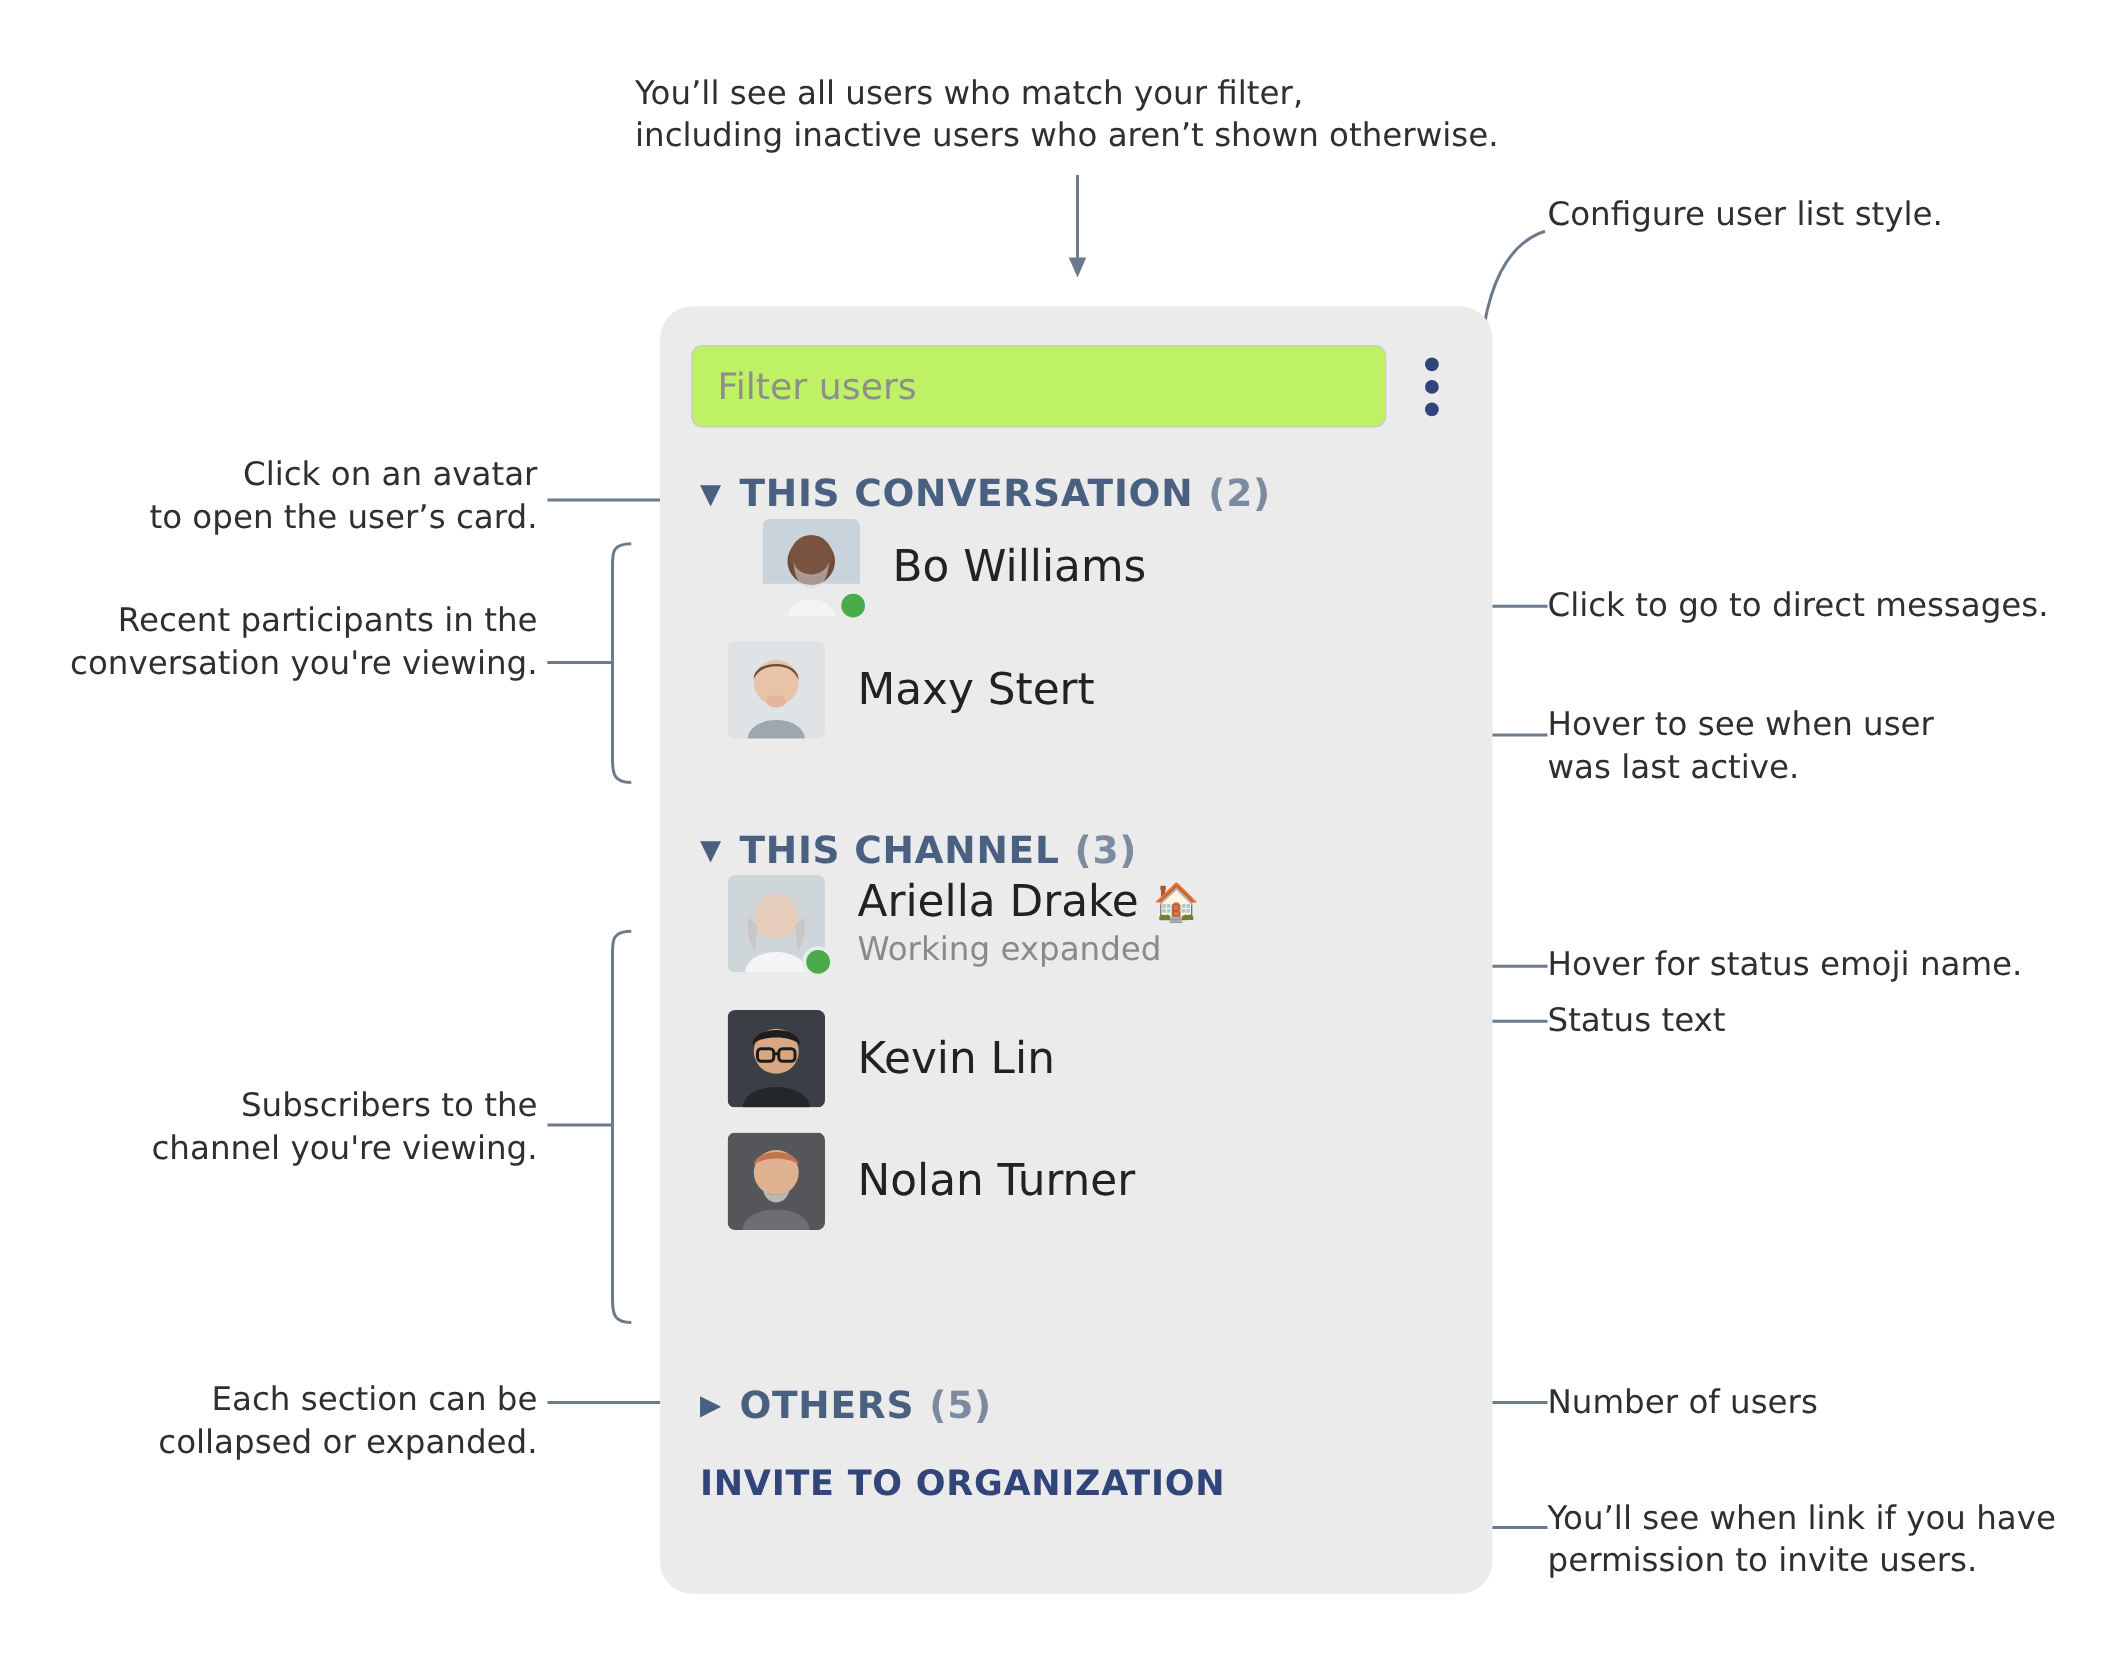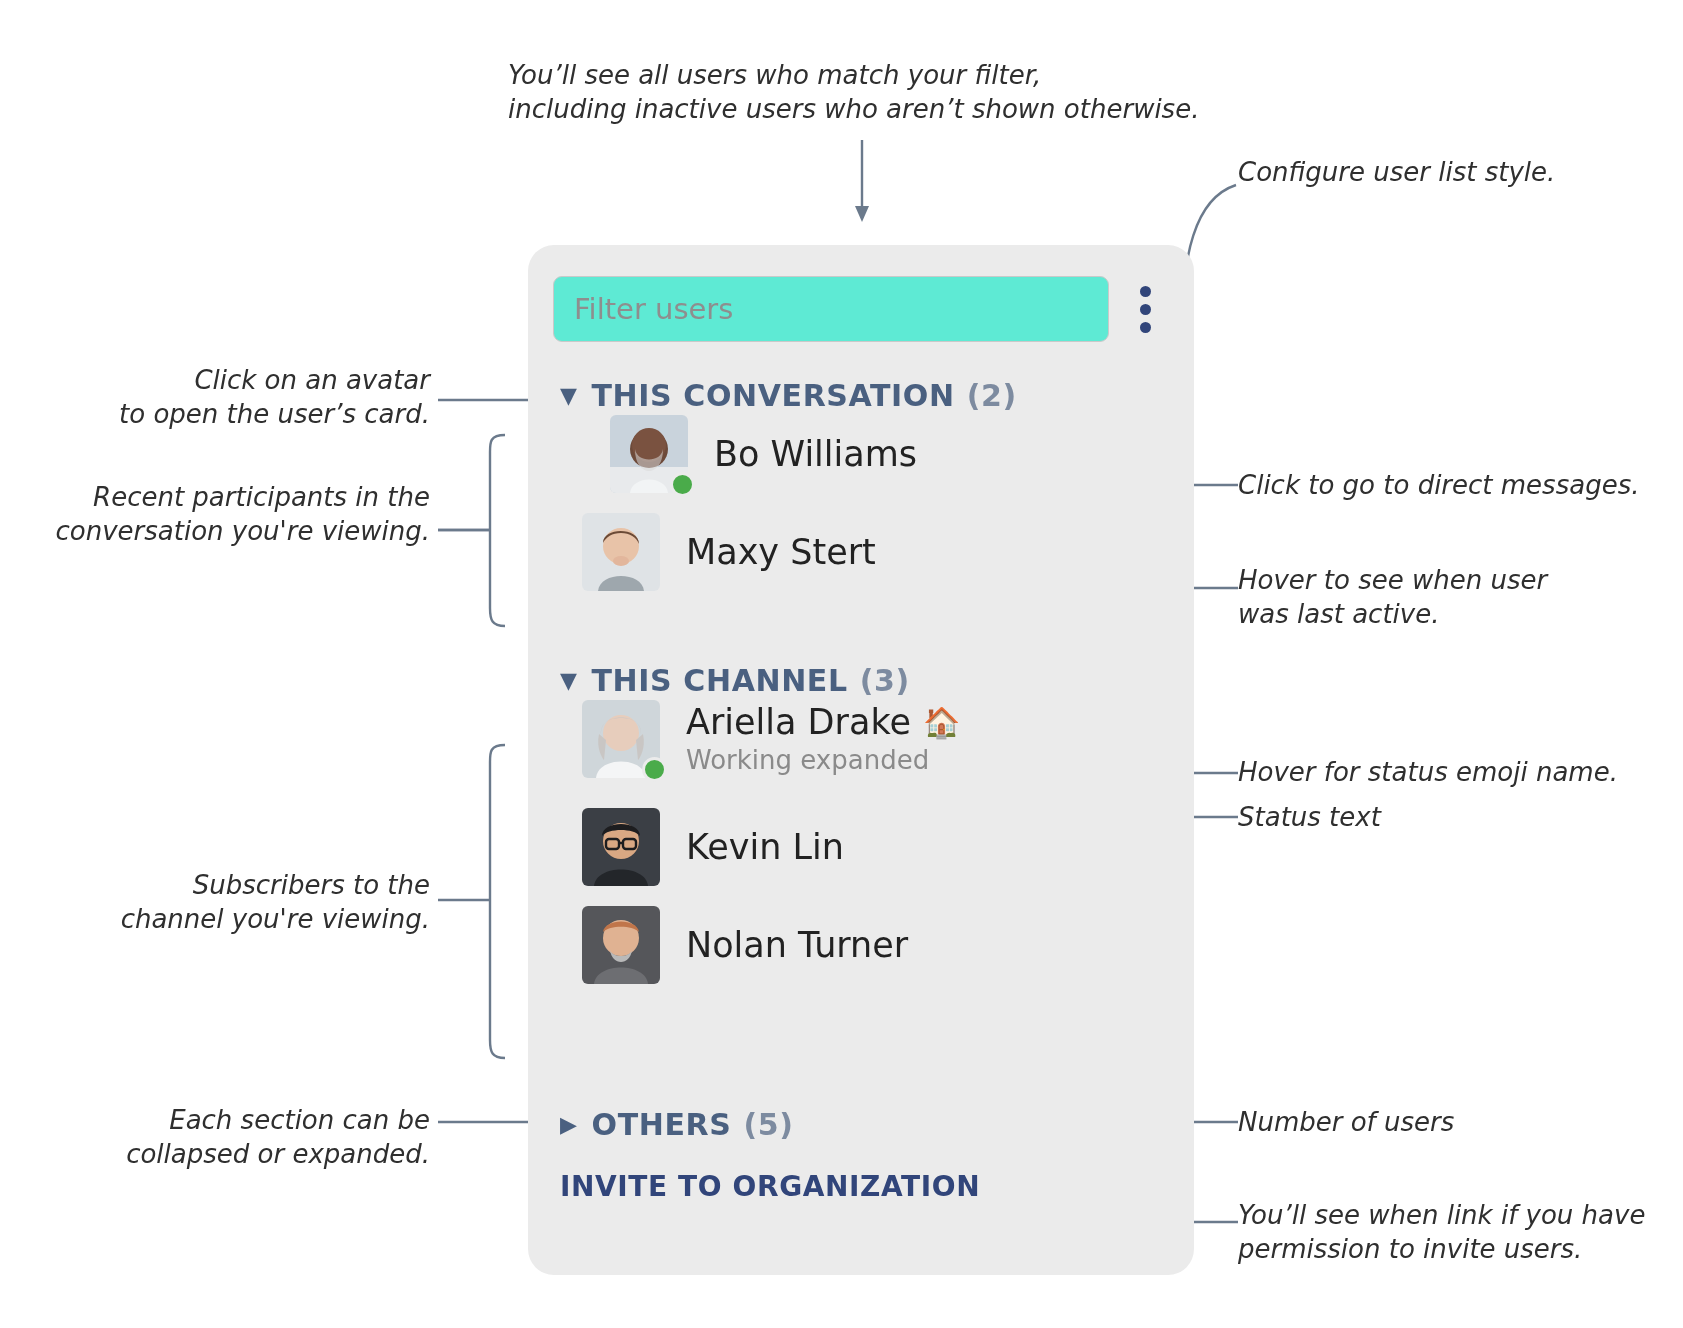--- a/index.html
+++ b/index.html
@@ -15,21 +15,20 @@
     color: #2b2b2b;
     overflow: hidden;
   }
   .annotation {
     position: absolute;
     font-family: "DejaVu Sans", sans-serif;
     font-size: 26px;
     line-height: 1.32;
     color: #2f2f2f;
     white-space: pre-line;
-    font-style: italic;
   }
   .annotation.right { text-align: left; }
   .annotation.left  { text-align: right; }
 
   svg.connectors {
     position: absolute;
     left: 0; top: 0;
     width: 1683px;
     height: 1328px;
     pointer-events: none;
@@ -54,21 +53,21 @@
     top: 30px;
     width: 616px;
     height: 68px;
     display: flex;
     align-items: center;
   }
   .filter-input {
     width: 558px;
     height: 66px;
     box-sizing: border-box;
-    background: #5eead4;
+    background: #bef264;
     border: 1px solid #c9c9c9;
     border-radius: 9px;
     font-family: "DejaVu Sans", sans-serif;
     font-size: 29px;
     color: #6d6d6d;
     padding: 12px 20px;
     outline: none;
   }
   .filter-input::placeholder { color: #8e8e8e; }
 

